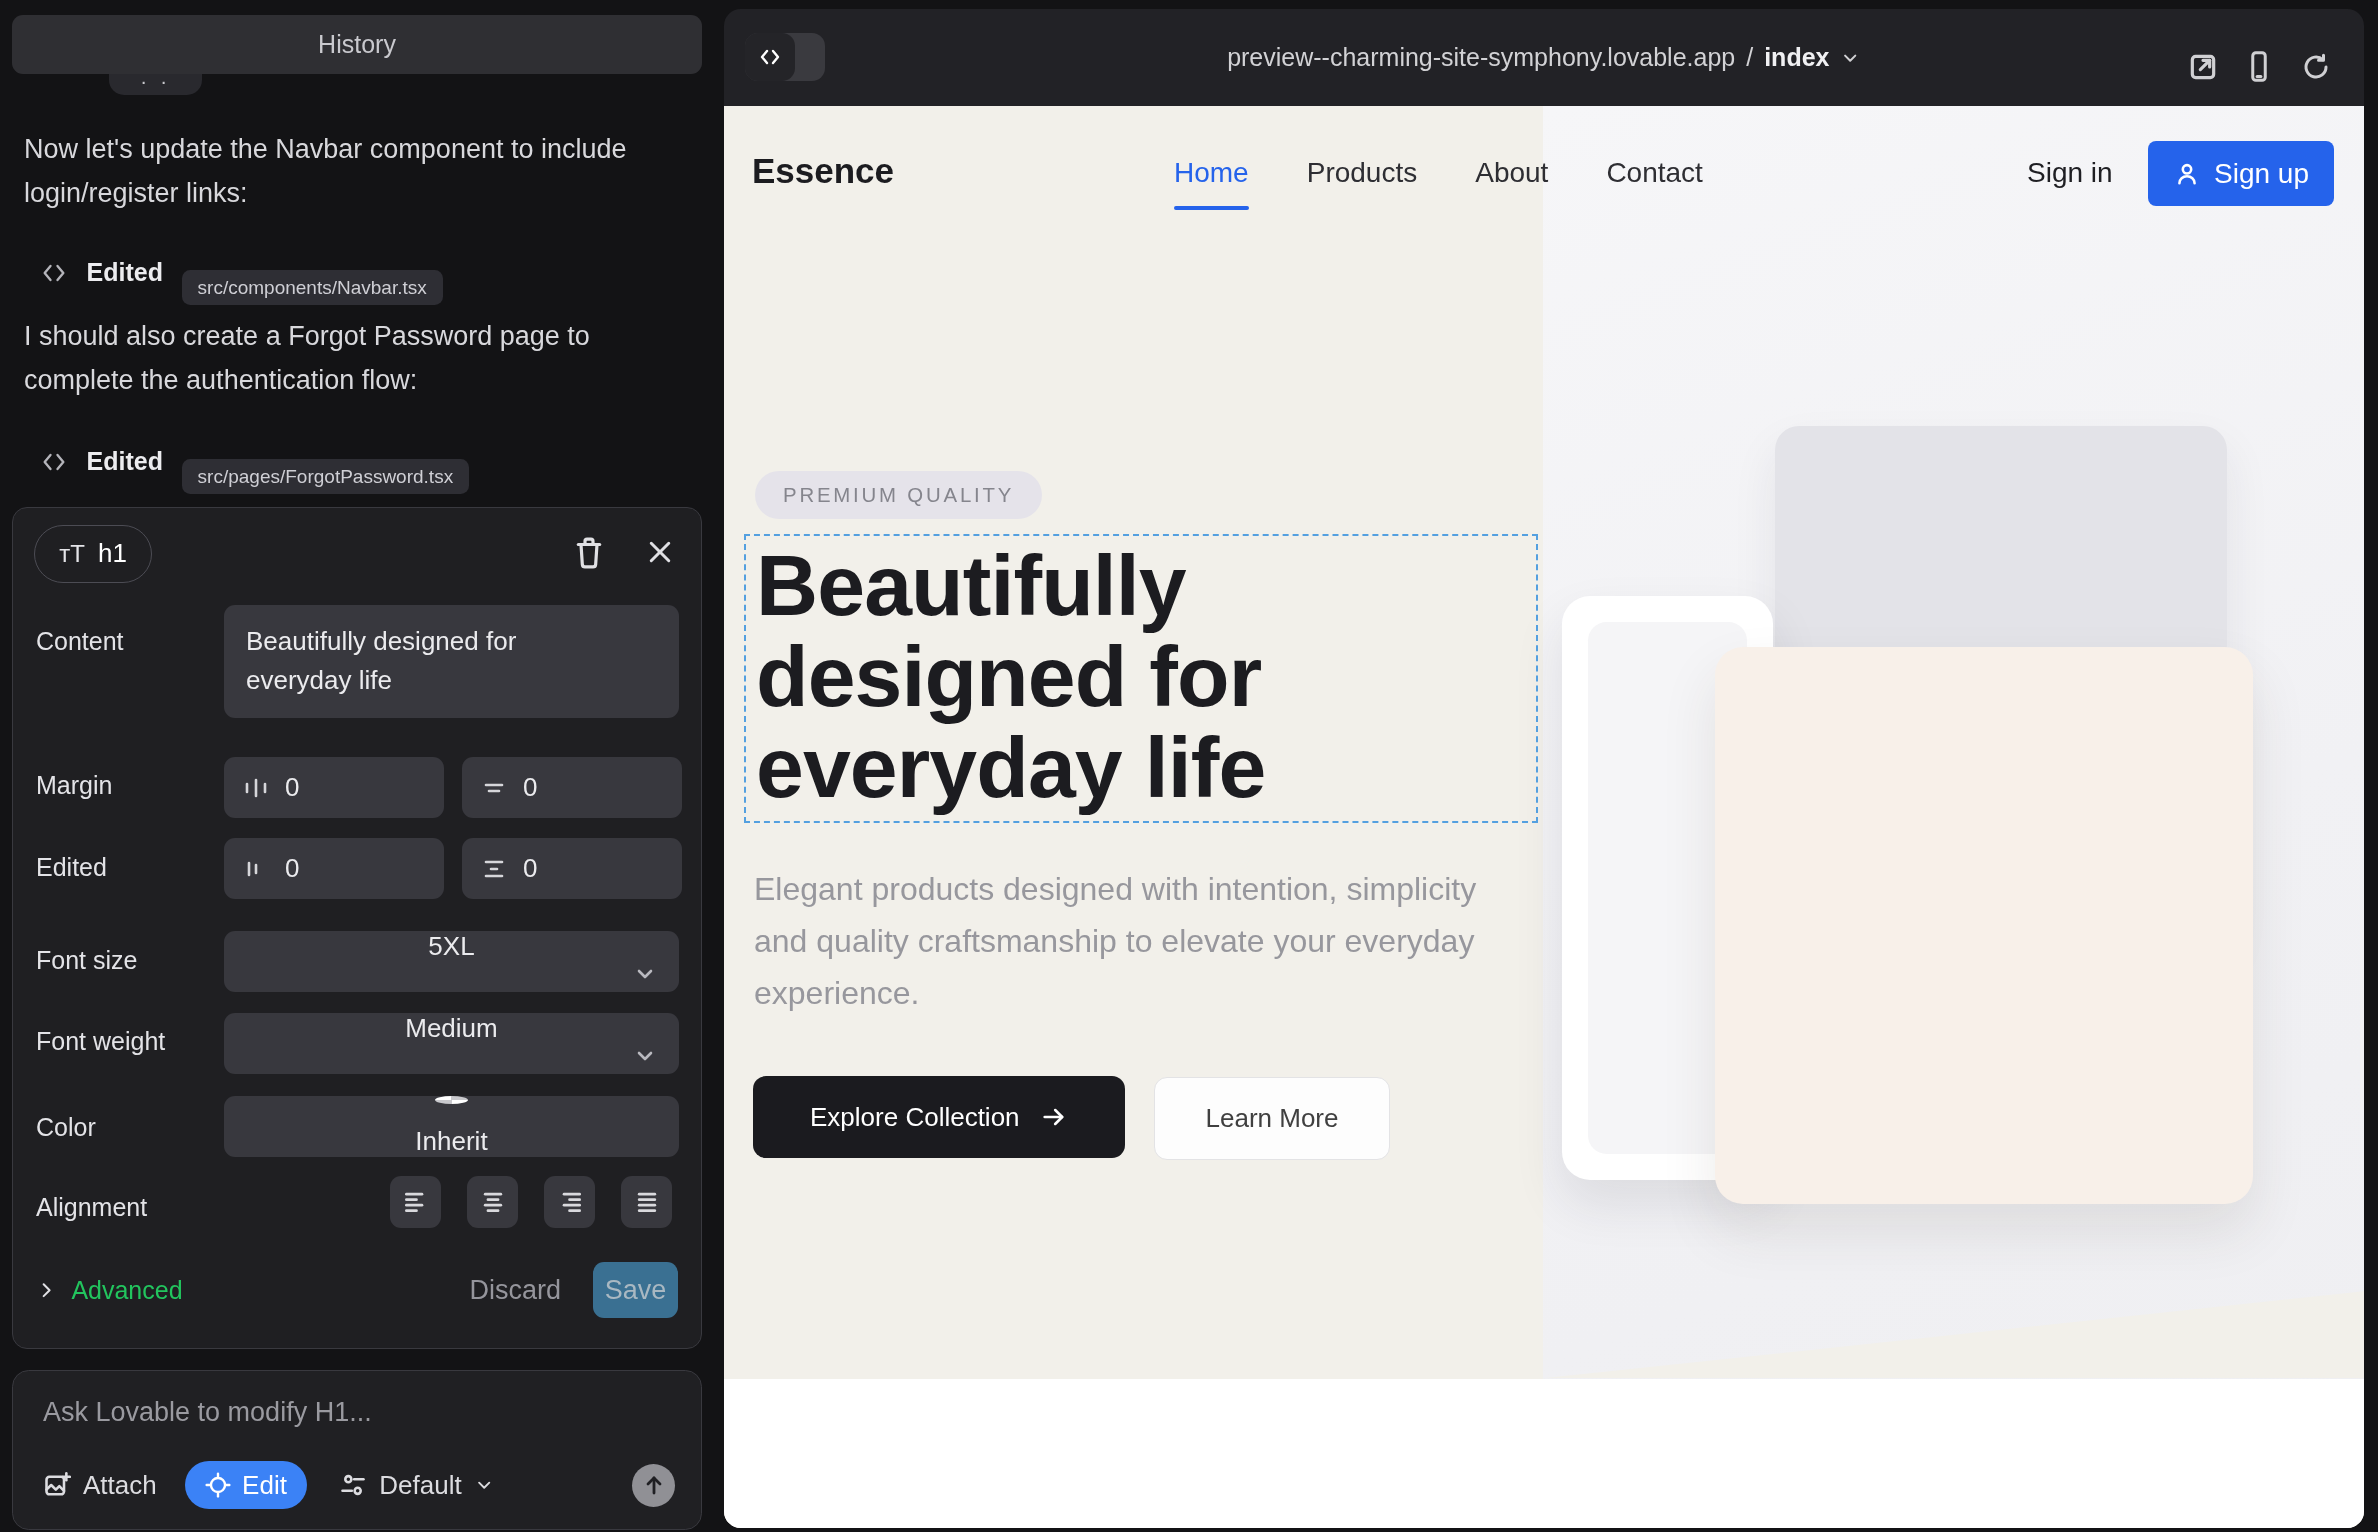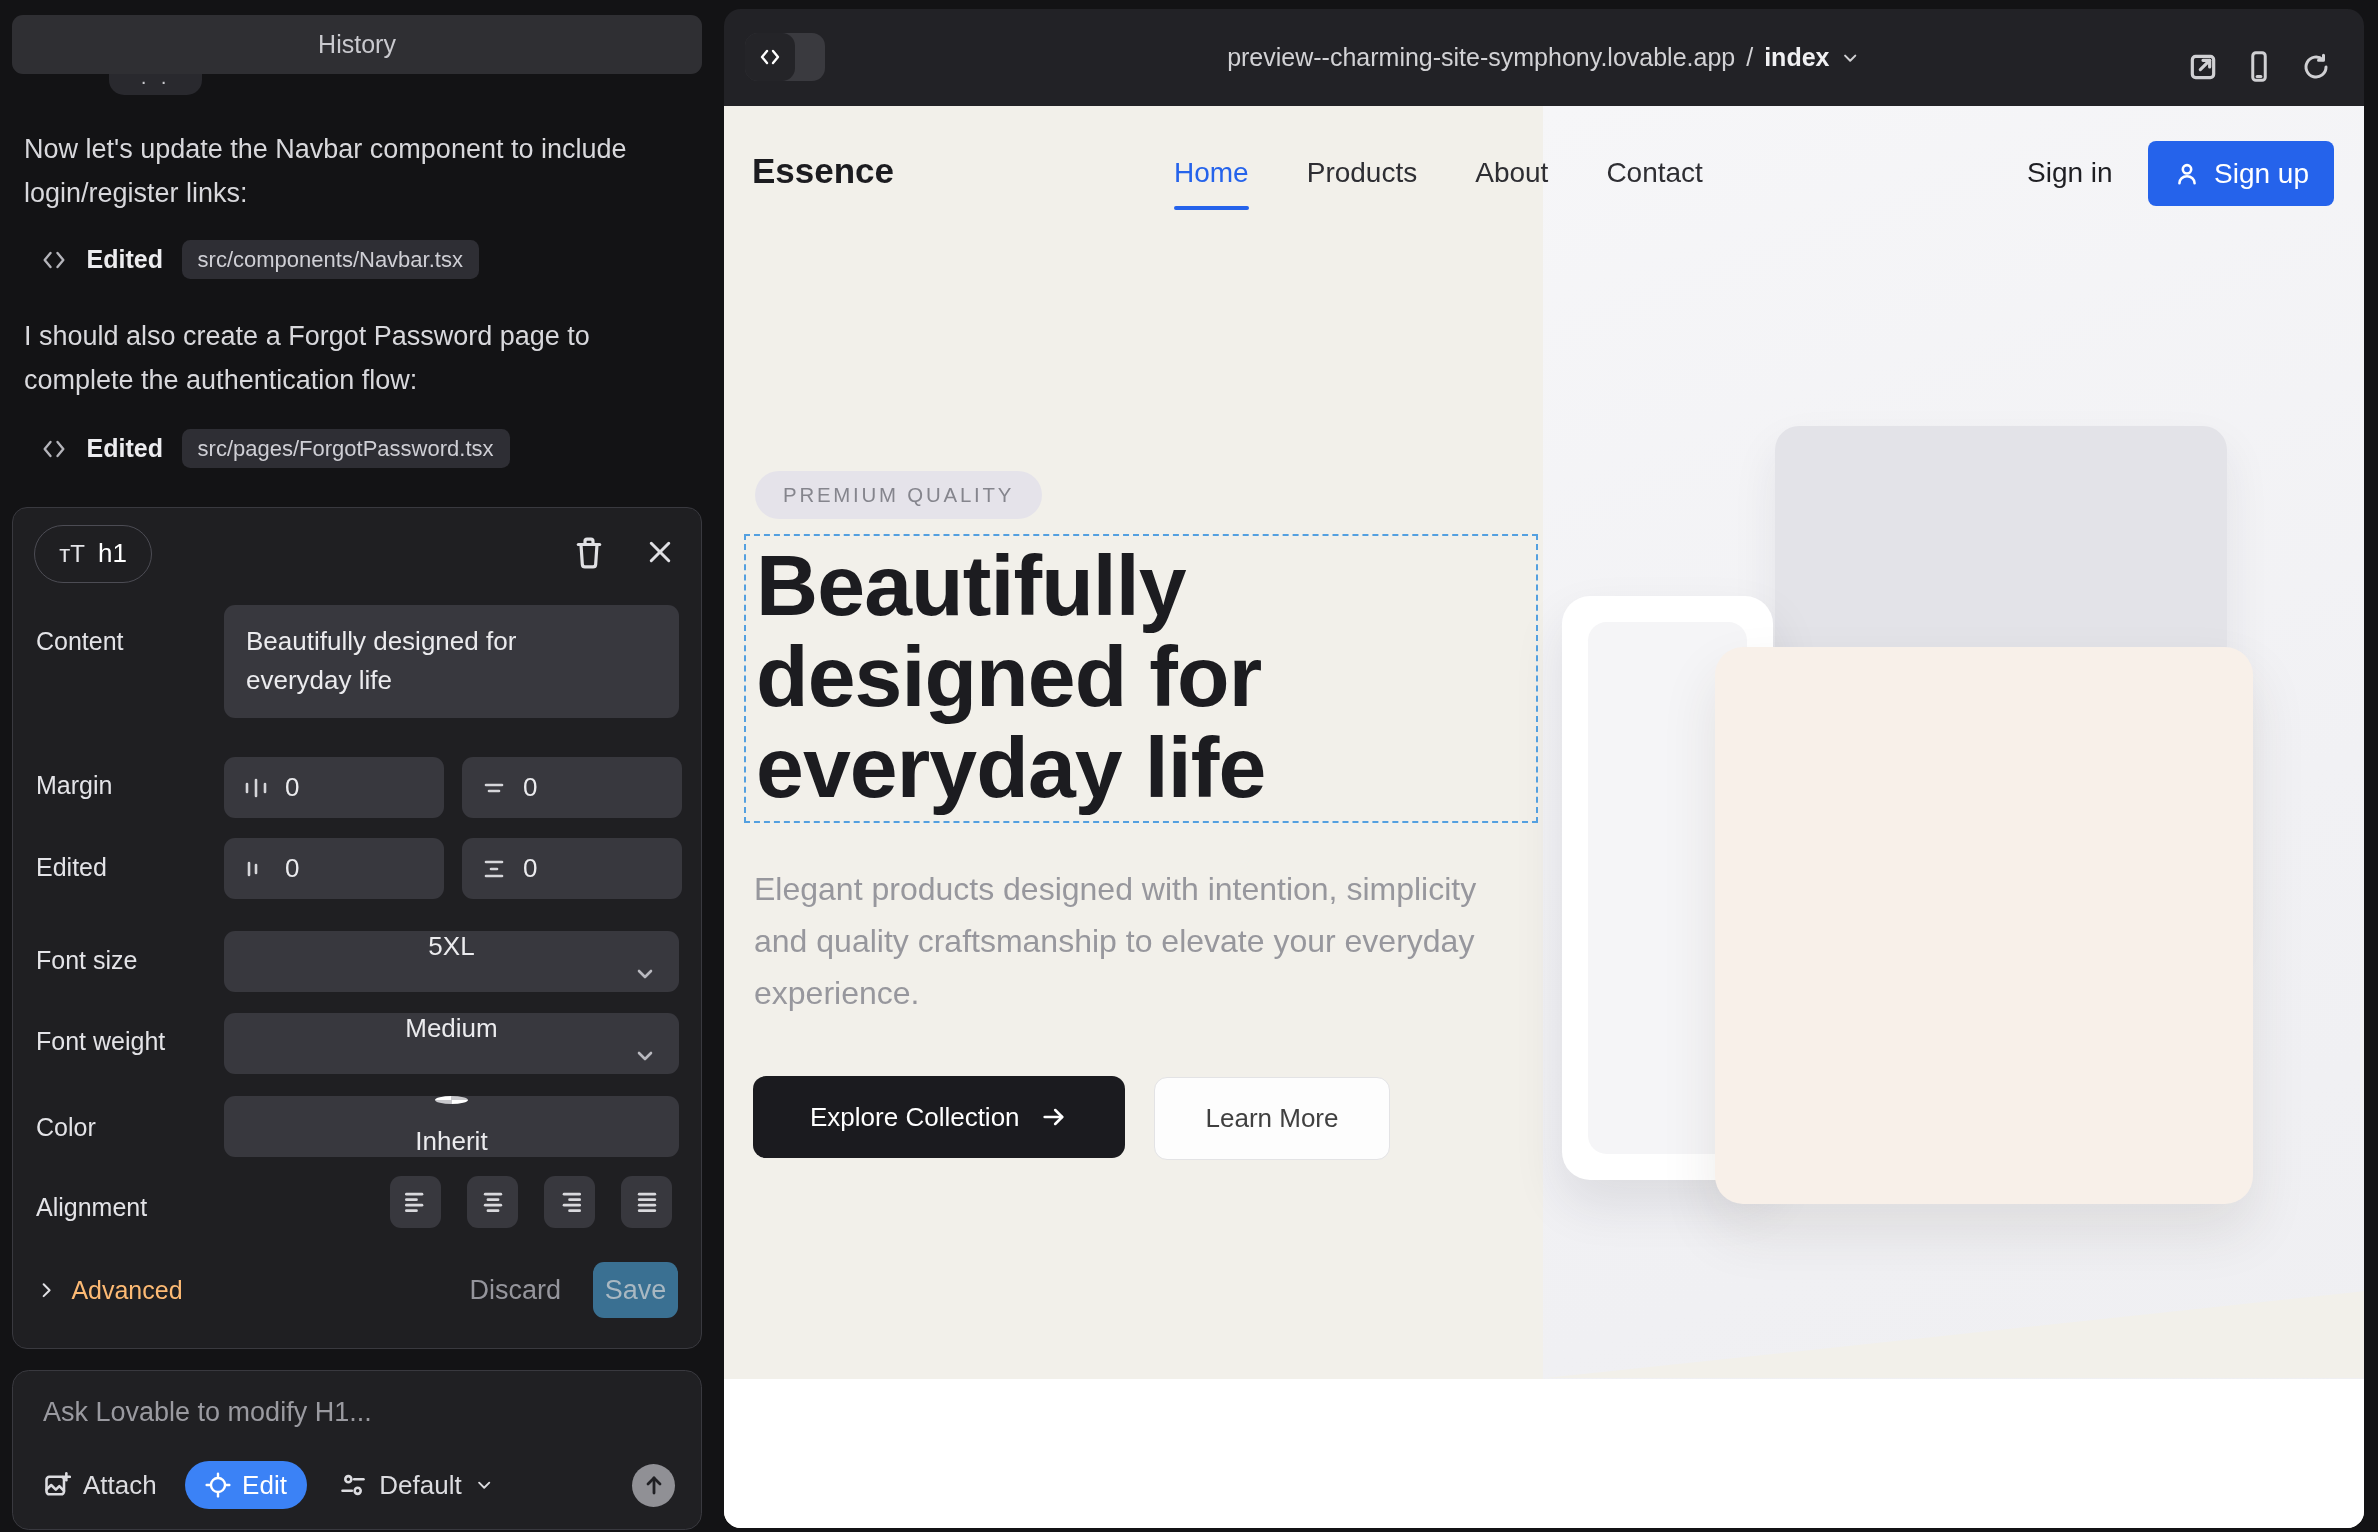--- a/index.html
+++ b/index.html
@@ -15,21 +15,21 @@
 
   
   #tabbar { left:12px; top:15px; width:690px; height:59px; background:#2f2f33; border-radius:11px; display:flex; padding:4.6px; z-index:3; }
   .tab { flex:1; display:flex; align-items:center; justify-content:center; font-size:25px; color:#c9c9ce; border-radius:8.3px; cursor:pointer; }
   .tab.active { background:#4a4a50; color:#ffffff; }
   #overflow-chip { left:109px; top:54px; width:93px; height:41px; background:#29292e; border-radius:15px; z-index:1; }
   #overflow-chip::after { content:"· ·"; position:absolute; bottom:1.9px; left:0; right:0; text-align:center; color:#c7c7cc; font-size:20.4px; letter-spacing:3.7px; }
   .chat-msg { left:24px; width:655px; font-size:27px; line-height:44px; color:#d8d8dc; z-index:2; }
   .edited-row { left:40px; display:flex; align-items:center; gap:18.6px; z-index:2; }
   .edited-label { font-size:25px; font-weight:700; color:#ececef; }
-  .file-chip { background:#2e2e34; border-radius:8.3px; padding:6.5px 16px; font-size:22px; color:#cfcfd5; cursor:pointer; }
+  .file-chip { background:#2e2e34; border-radius:8.3px; padding:6.5px 16px; font-size:19px; color:#cfcfd5; cursor:pointer;margin-top:30px; }
   .icon-stroke { stroke:#b4b4ba; stroke-width:2; fill:none; stroke-linecap:round; stroke-linejoin:round; }
 
   
   #editor-panel { left:12px; top:507px; width:690px; height:842px; background:#1f1f22; border:1.9px solid #39393f; border-radius:15px; z-index:4; }
   #el-chip { left:21.3px; top:16.7px; height:58px; padding:0 24px; border:1.9px solid #4c4c54; border-radius:30px; display:flex; align-items:center; gap:13px; cursor:pointer; }
   .el-chip-type { font-size:24px; color:#e4e4e8; }
   .el-chip-tag { font-size:26px; color:#ffffff; }
   #trash-btn { left:552px; top:20.4px; width:48px; height:48px; display:flex; align-items:center; justify-content:center; cursor:pointer; }
   #close-btn { left:623px; top:20.4px; width:48px; height:48px; display:flex; align-items:center; justify-content:center; cursor:pointer; }
   .p-icon { stroke:#e0e0e4; stroke-width:2.4; fill:none; stroke-linecap:round; stroke-linejoin:round; }
@@ -41,21 +41,21 @@
   .select .chev { margin-left:auto; }
   .ctl-icon { stroke:#d6d6da; stroke-width:2.6; fill:none; stroke-linecap:round; }
   .chev-stroke { stroke:#b9b9bf; stroke-width:2.6; fill:none; stroke-linecap:round; stroke-linejoin:round; }
   #content-box { left:211px; top:97px; width:455px; height:113px; padding:16.7px 82px 16.7px 22px; border-radius:11px; background:#38383e; font-size:26px; line-height:39px; color:#ebebee; cursor:text; }
   .align-btn { width:51px; height:52px; background:#38383e; border-radius:11px; display:flex; align-items:center; justify-content:center; cursor:pointer; }
   .align-rect { fill:#d9d9dd; }
   #checker { width:33px; height:33px; border-radius:50%;
     background: conic-gradient(#c9c9cd 25%, #ffffff 0 50%, #c9c9cd 0 75%, #ffffff 0);
   }
   #panel-footer { left:23px; right:23px; top:753px; height:58px; display:flex; align-items:center; }
-  #advanced-toggle { display:flex; align-items:center; gap:15px; font-size:25px; color:#fdba74; cursor:pointer; }
+  #advanced-toggle { display:flex; align-items:center; gap:15px; font-size:25px; color:#22c55e; cursor:pointer; }
   #discard-btn { margin-left:auto; font-size:27px; color:#95959c; cursor:pointer; }
   #save-btn { margin-left:32px; width:85px; height:56px; background:#3a7092; border-radius:11px; display:flex; align-items:center; justify-content:center; font-size:27px; color:#a9b8c2; cursor:pointer; }
 
   
   #composer { left:12px; top:1370px; width:690px; height:160px; background:#202023; border:1.9px solid #39393f; border-radius:16.7px; z-index:4; }
   #composer-placeholder { left:30px; top:26px; font-size:27px; color:#9a9aa0; cursor:text; }
   #composer-row { left:30px; right:26px; top:89px; height:50px; display:flex; align-items:center; }
   .comp-item { display:flex; align-items:center; gap:12px; font-size:26px; color:#dcdce0; cursor:pointer; }
   .comp-icon { stroke:#dcdce0; stroke-width:2.2; fill:none; stroke-linecap:round; stroke-linejoin:round; }
   #edit-pill { margin-left:28px; height:48px; border-radius:24px; background:#3b82f6; color:#ffffff; padding:0 20.4px; display:flex; align-items:center; gap:11px; font-size:26px; cursor:pointer; }

